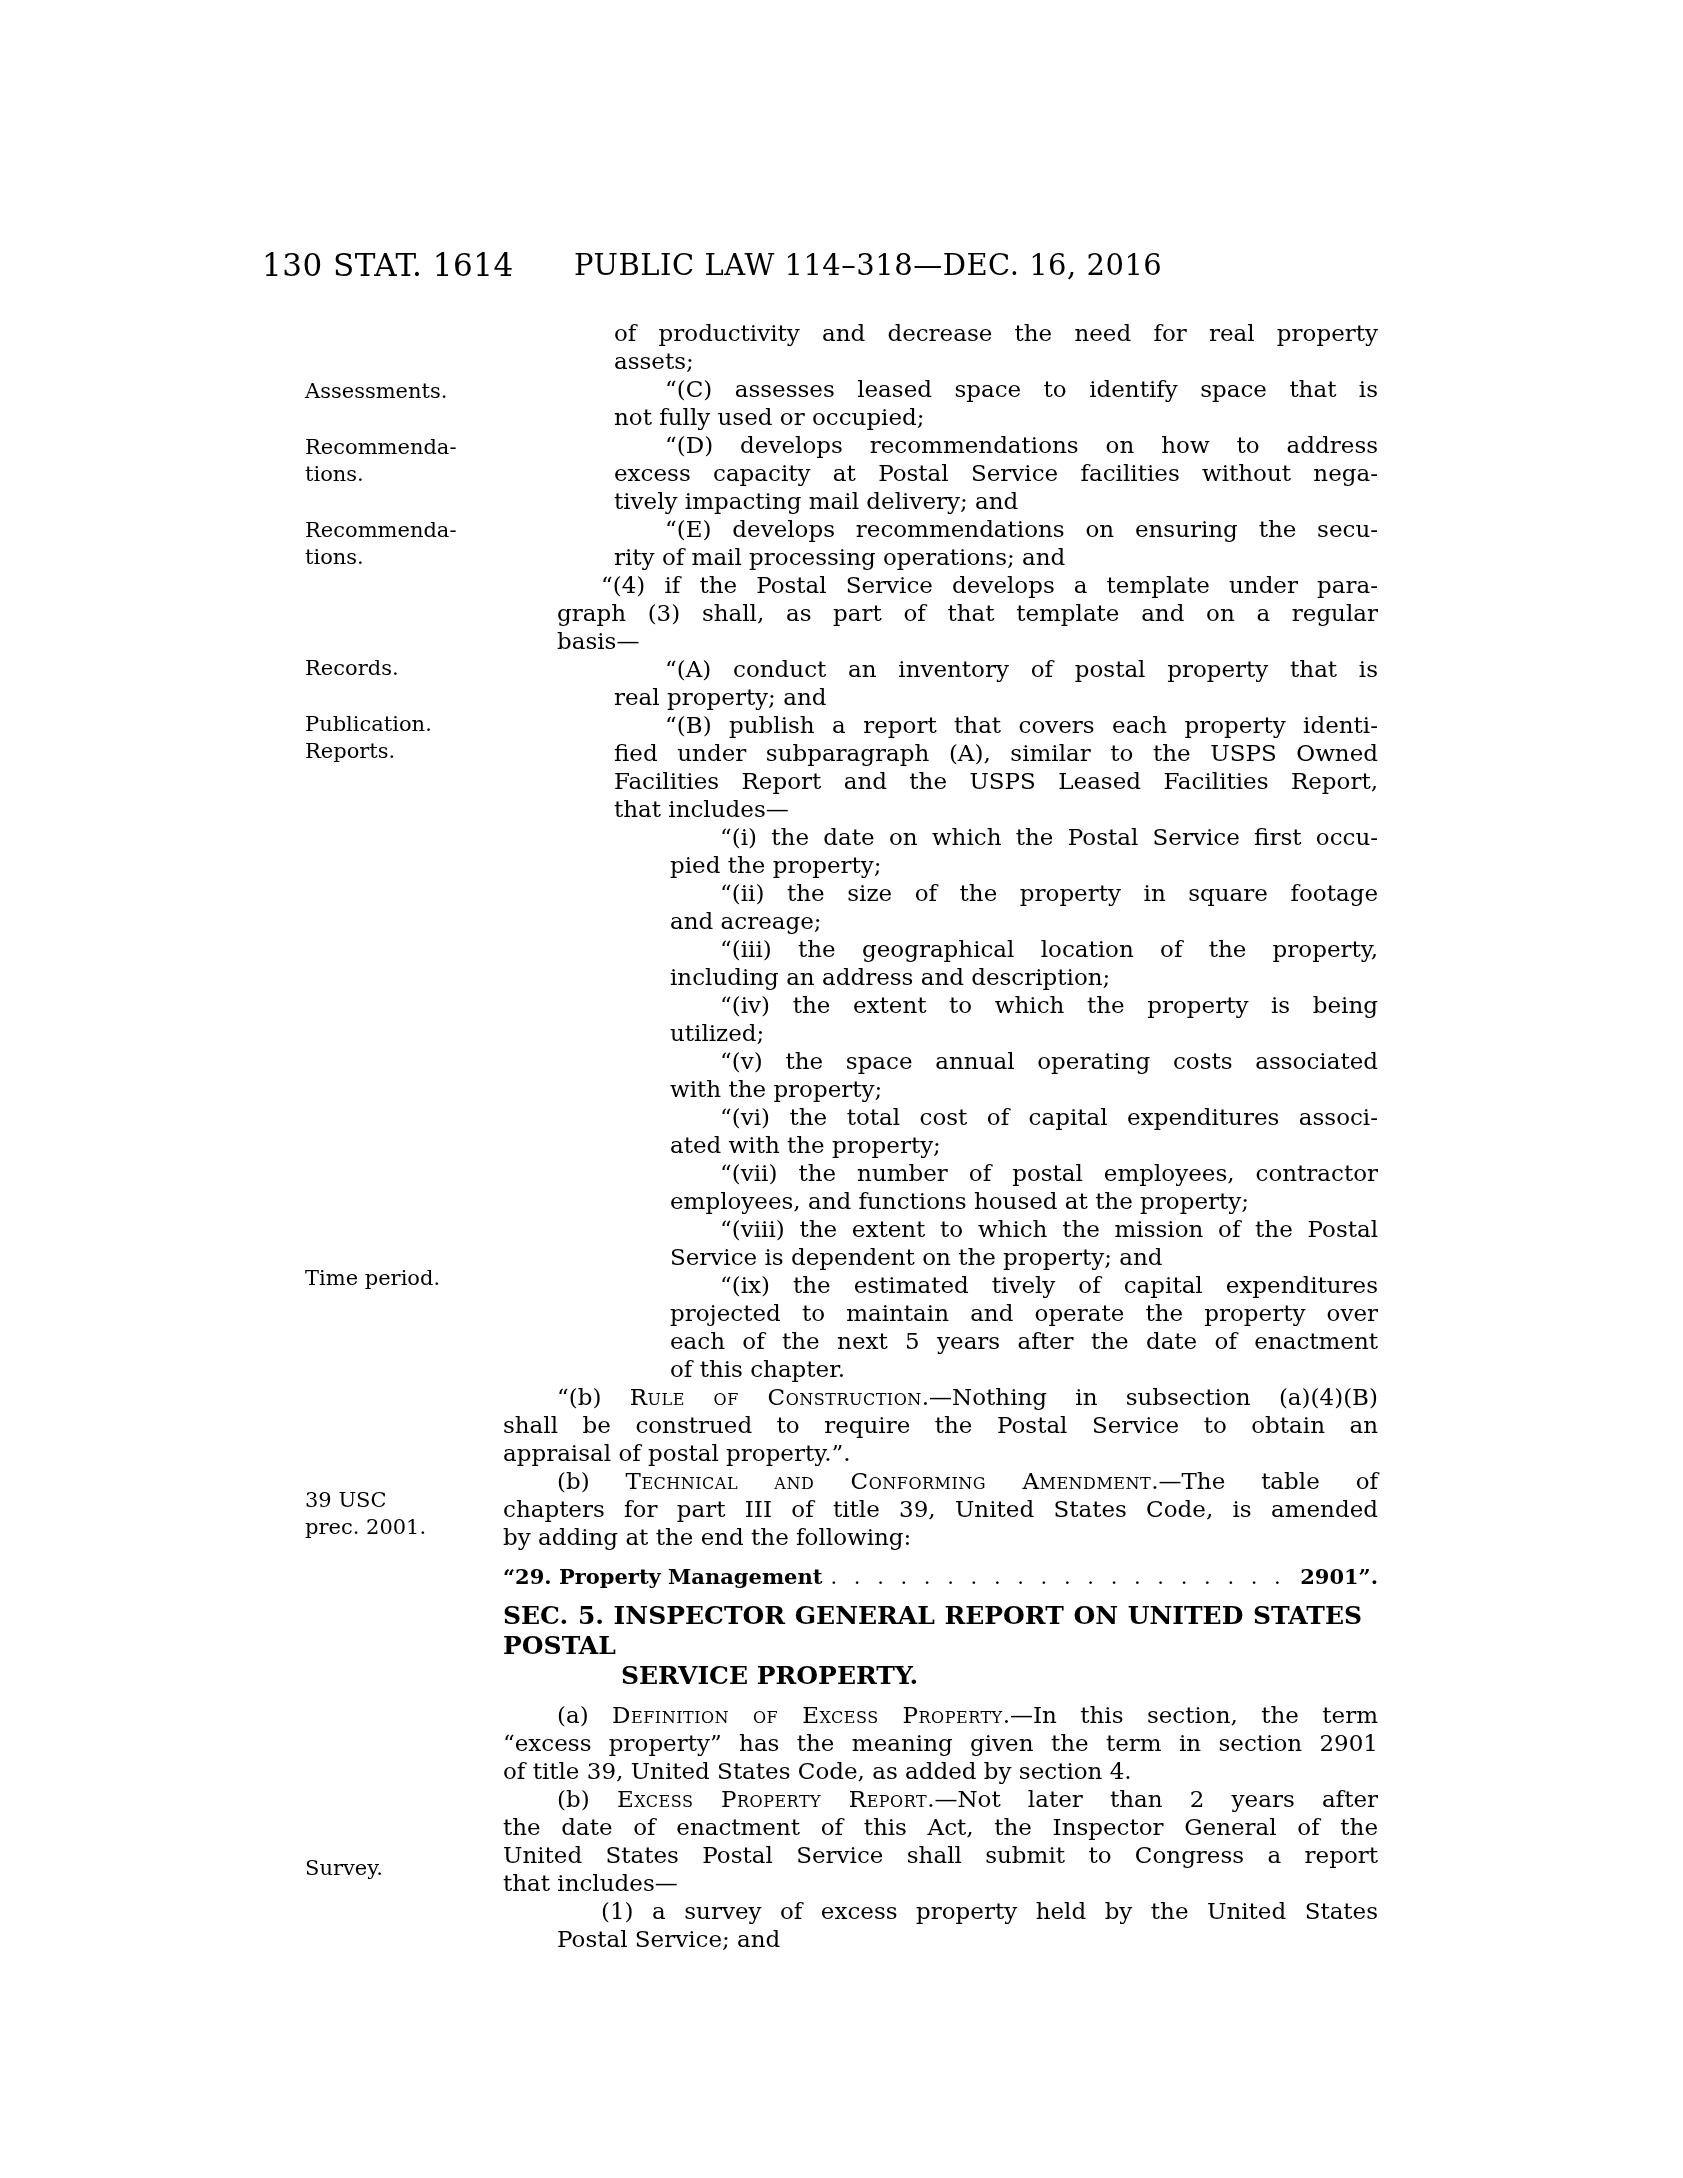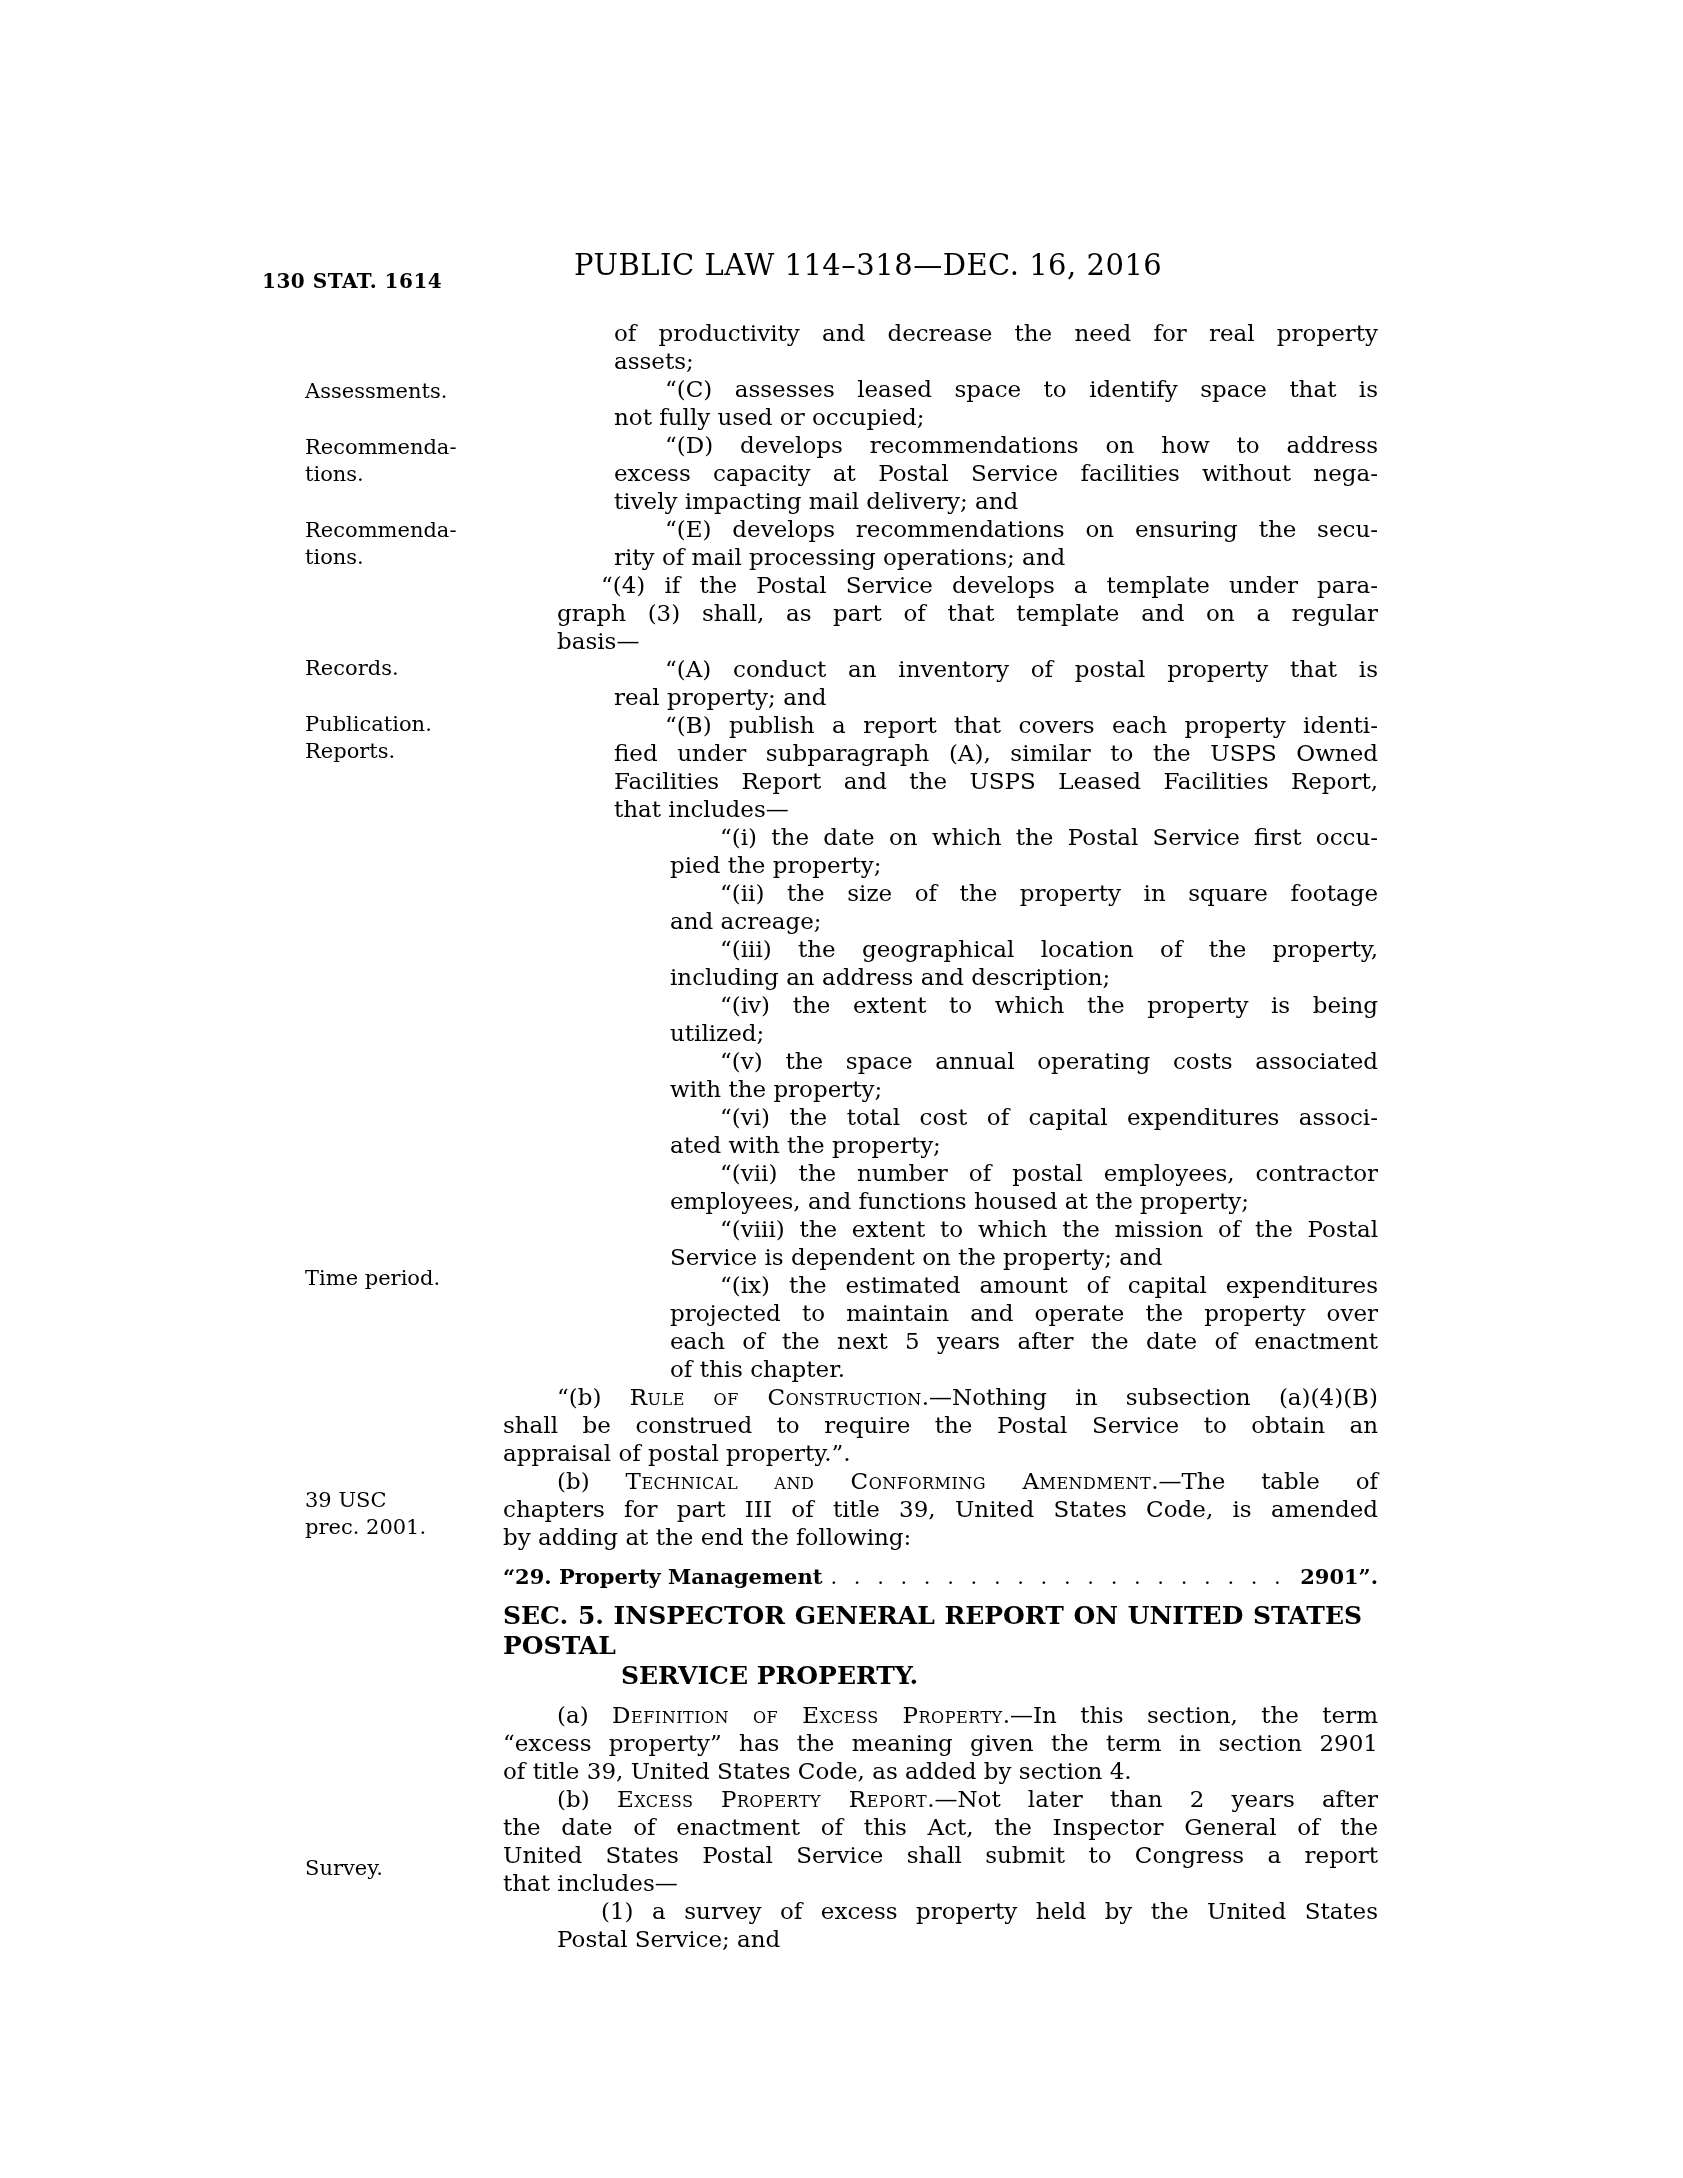--- a/index.html
+++ b/index.html
@@ -7,22 +7,22 @@
     position: relative;
     width: 1683px;
     height: 2178px;
     background: #ffffff;
     color: #000000;
     font-family: "DejaVu Serif", "Liberation Serif", serif;
     overflow: hidden;
   }
   
   .hdr-left {
-    position: absolute; left: 262px; top: 264px;
-    font-size: 20px; line-height: 34px; letter-spacing: 0.5px; font-weight: bold;
+    position: absolute; left: 262px; top: 248px;
+    font-size: 31px; line-height: 34px; letter-spacing: 0.5px;
   }
   .hdr-center {
     position: absolute; left: 574px; top: 248px;
     font-size: 29px; line-height: 34px; letter-spacing: 0.5px;
   }
   
   .note {
     position: absolute; left: 305px; width: 193px;
     font-size: 21px; line-height: 27px;
     white-space: pre-line;
@@ -153,21 +153,21 @@
       </div>
       <div class="p clause">
         <div class="ln first">“(vii) the number of postal employees, contractor</div>
         <div class="ln final">employees, and functions housed at the property;</div>
       </div>
       <div class="p clause">
         <div class="ln first">“(viii) the extent to which the mission of the Postal</div>
         <div class="ln final">Service is dependent on the property; and</div>
       </div>
       <div class="p clause">
-        <div class="ln first">“(ix) the estimated amount of capital expenditures</div>
+        <div class="ln first">“(ix) the estimated tively of capital expenditures</div>
         <div class="ln">projected to maintain and operate the property over</div>
         <div class="ln">each of the next 5 years after the date of enactment</div>
         <div class="ln final">of this chapter.</div>
       </div>
       <div class="p sub">
         <div class="ln first"><span>“(b) </span><span class="sc">Rule of Construction</span><span>.—Nothing in subsection (a)(4)(B)</span></div>
         <div class="ln">shall be construed to require the Postal Service to obtain an</div>
         <div class="ln final">appraisal of postal property.”.</div>
       </div>
       <div class="p sub">

